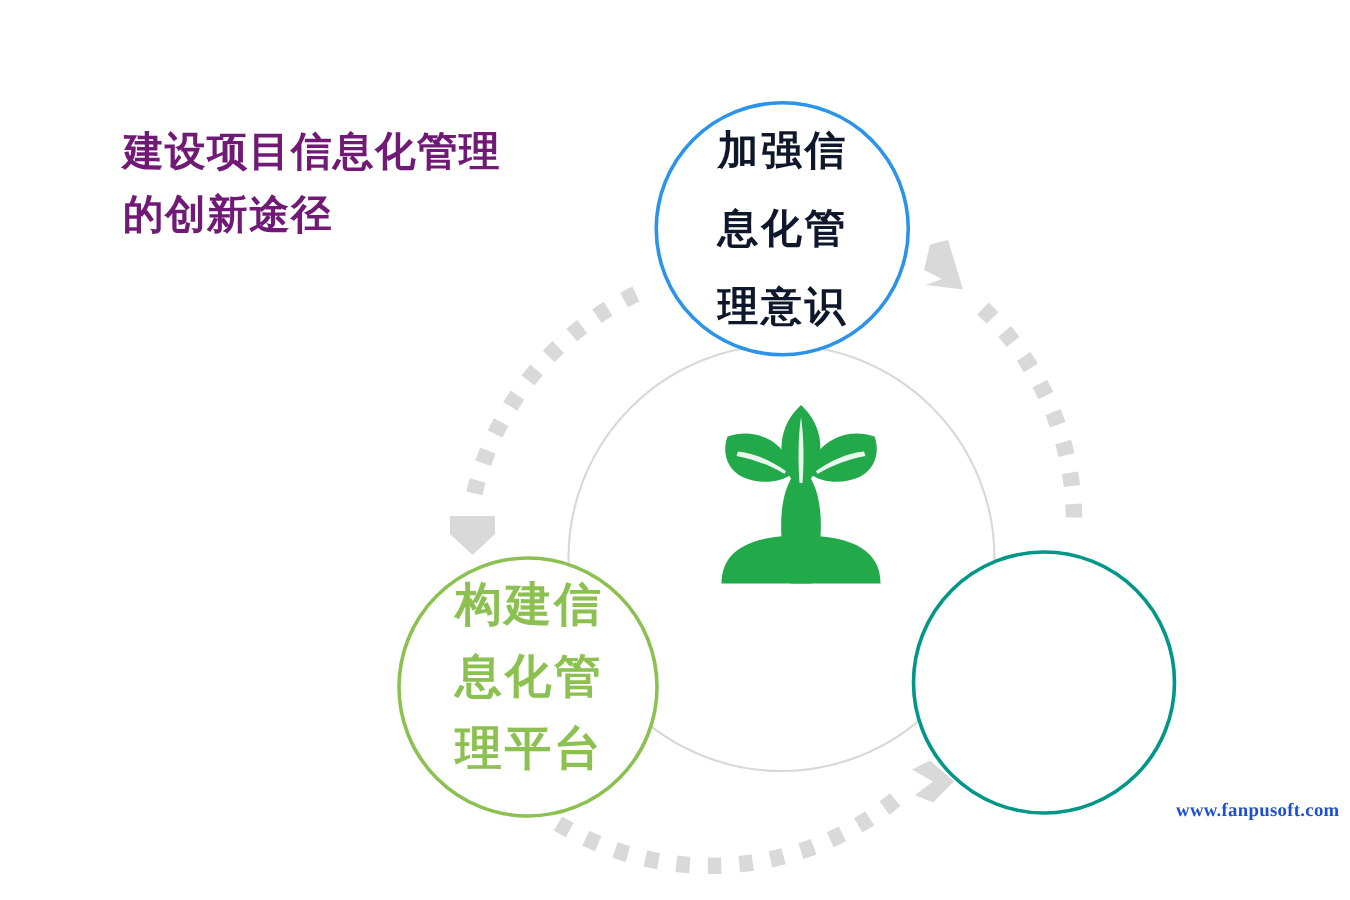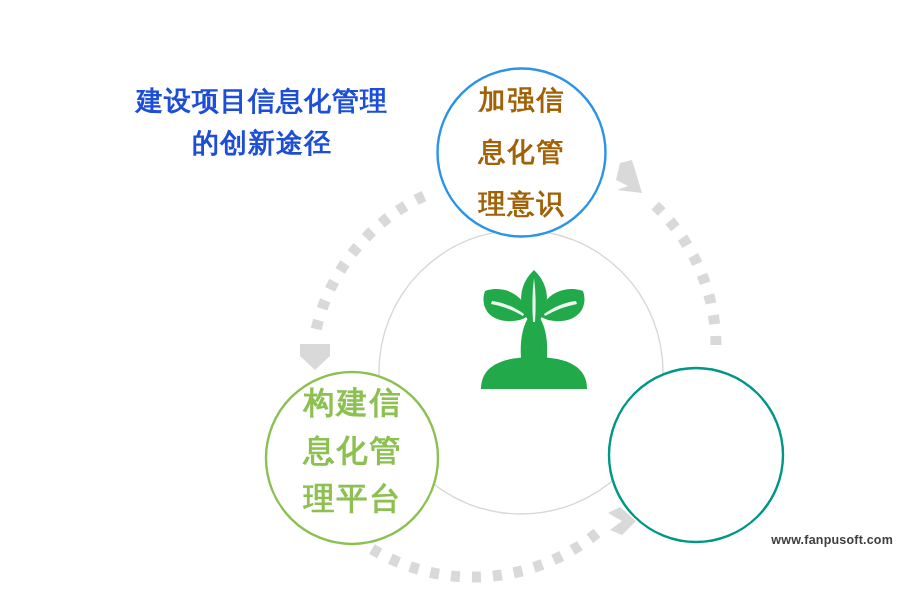--- a/index.html
+++ b/index.html
@@ -25,43 +25,42 @@
   
   .title {
     position: absolute;
     left: 82px;
     top: 80px;
     width: 360px;
     font-size: 27px;
     font-weight: bold;
     line-height: 42px;
     letter-spacing: 1px;
-    color: #1d4ed8;
+    color: #701a75;
     white-space: pre-line;
-    text-align: center;
   }
 
   
   .diagram-svg {
     position: absolute;
     left: 0; top: 0;
     width: 900px;
     height: 600px;
   }
 
   
   .node-text {
     position: absolute;
     text-align: center;
     font-weight: bold;
     white-space: pre-line;
     pointer-events: none;
   }
   .node-text.blue {
-    color: #a16207;
+    color: #0f172a;
     left: 437px;
     top: 74px;
     width: 170px;
     font-size: 27px;
     line-height: 52px;
     letter-spacing: 2px;
   }
   .node-text.green {
     color: #8cc152;
     left: 270px;
@@ -102,24 +101,24 @@
   }
   .brand-name {
     font-size: 23px;
     font-weight: bold;
     color: #8b9dc3;
     letter-spacing: 0px;
     line-height: 30px;
   }
   .brand-url {
     font-size: 12.5px;
-    color: #404040;
+    color: #1d4ed8;
     letter-spacing: 0.2px;
     text-align: right;
-    font-family: Liberation Sans, sans-serif;
+    font-family: Liberation Serif, serif;
     font-weight: bold;
     margin-top: -3px;
   }
 </style>
 </head>
 <body>
 
 <div id="canvas">
 
   <div class="title">建设项目信息化管理

